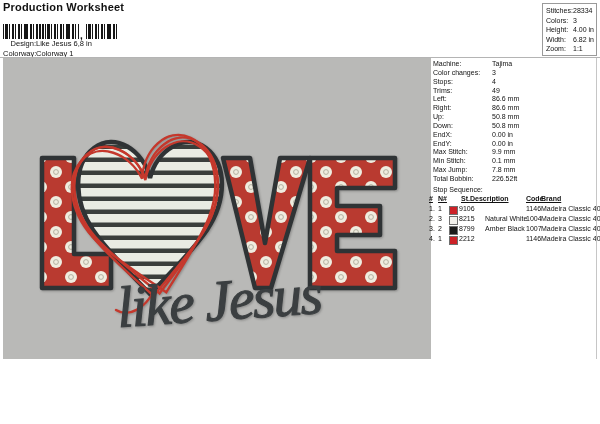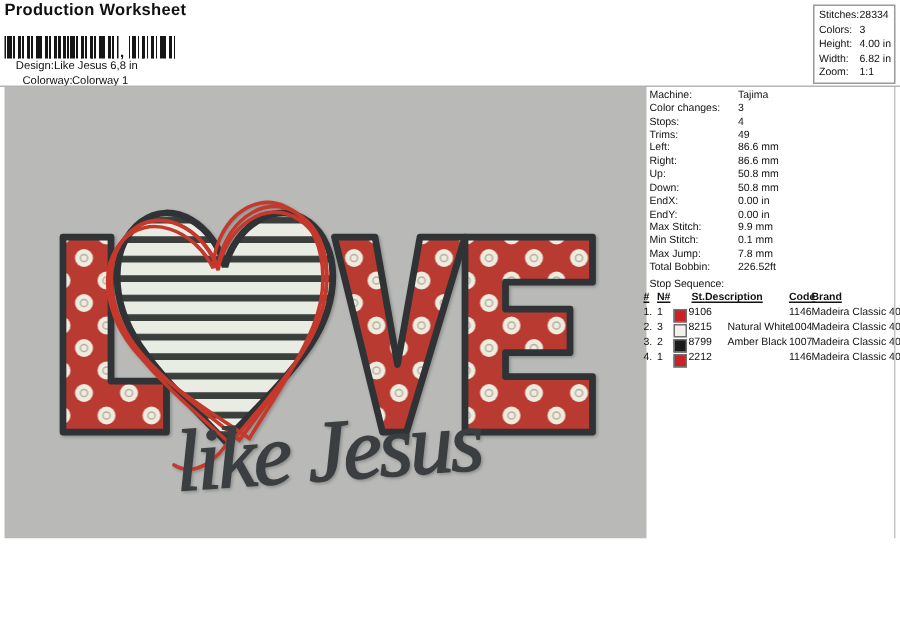--- a/index.html
+++ b/index.html
@@ -11,21 +11,21 @@
   .subtitle{left:3px;top:14px;font-size:7.5px;color:#222;}
   .barcode{left:3px;top:24px;height:15px;display:flex;align-items:stretch;}
   .bars{height:15px;background-image:
       repeating-linear-gradient(90deg,#161616 0 1px,rgba(0,0,0,0) 1px 3px,#161616 3px 5px,rgba(0,0,0,0) 5px 6px),
       repeating-linear-gradient(90deg,rgba(0,0,0,0) 0 2px,#161616 2px 3px,rgba(0,0,0,0) 3px 7px);}
   .bc1{width:76px;} .bc2{width:32px;margin-left:3px;}
   .bc-comma{font-size:10px;font-weight:bold;align-self:flex-end;line-height:6px;margin-left:1px;}
   .hrow{font-size:7.5px;text-align:right;}
   .hrow .lbl{display:inline-block;width:33px;}
   .design-row{left:3px;top:40px;}
-  .colorway-row{left:15px;top:50px;}
+  .colorway-row{left:3px;top:50px;}
   .rule-top{left:0;top:57px;width:600px;height:1px;background:#b4b4b4;}
   .rule-bottom{left:0;top:406px;width:600px;height:1px;background:#a8a8a8;}
   .rule-last{left:0;top:421px;width:600px;height:1px;background:#c4c4c4;}
   .vline-right{left:596px;top:58px;height:348px;width:1px;background:#c6c6c6;}
   
   .stats-box{left:542px;top:3px;width:55px;height:53px;border:1px solid #9a9a9a;
              padding:3px 0 0 3px;box-sizing:border-box;font-size:7px;}
   .srow{height:9.6px;white-space:nowrap;}
   .srow .lbl{display:inline-block;width:27px;}
   

